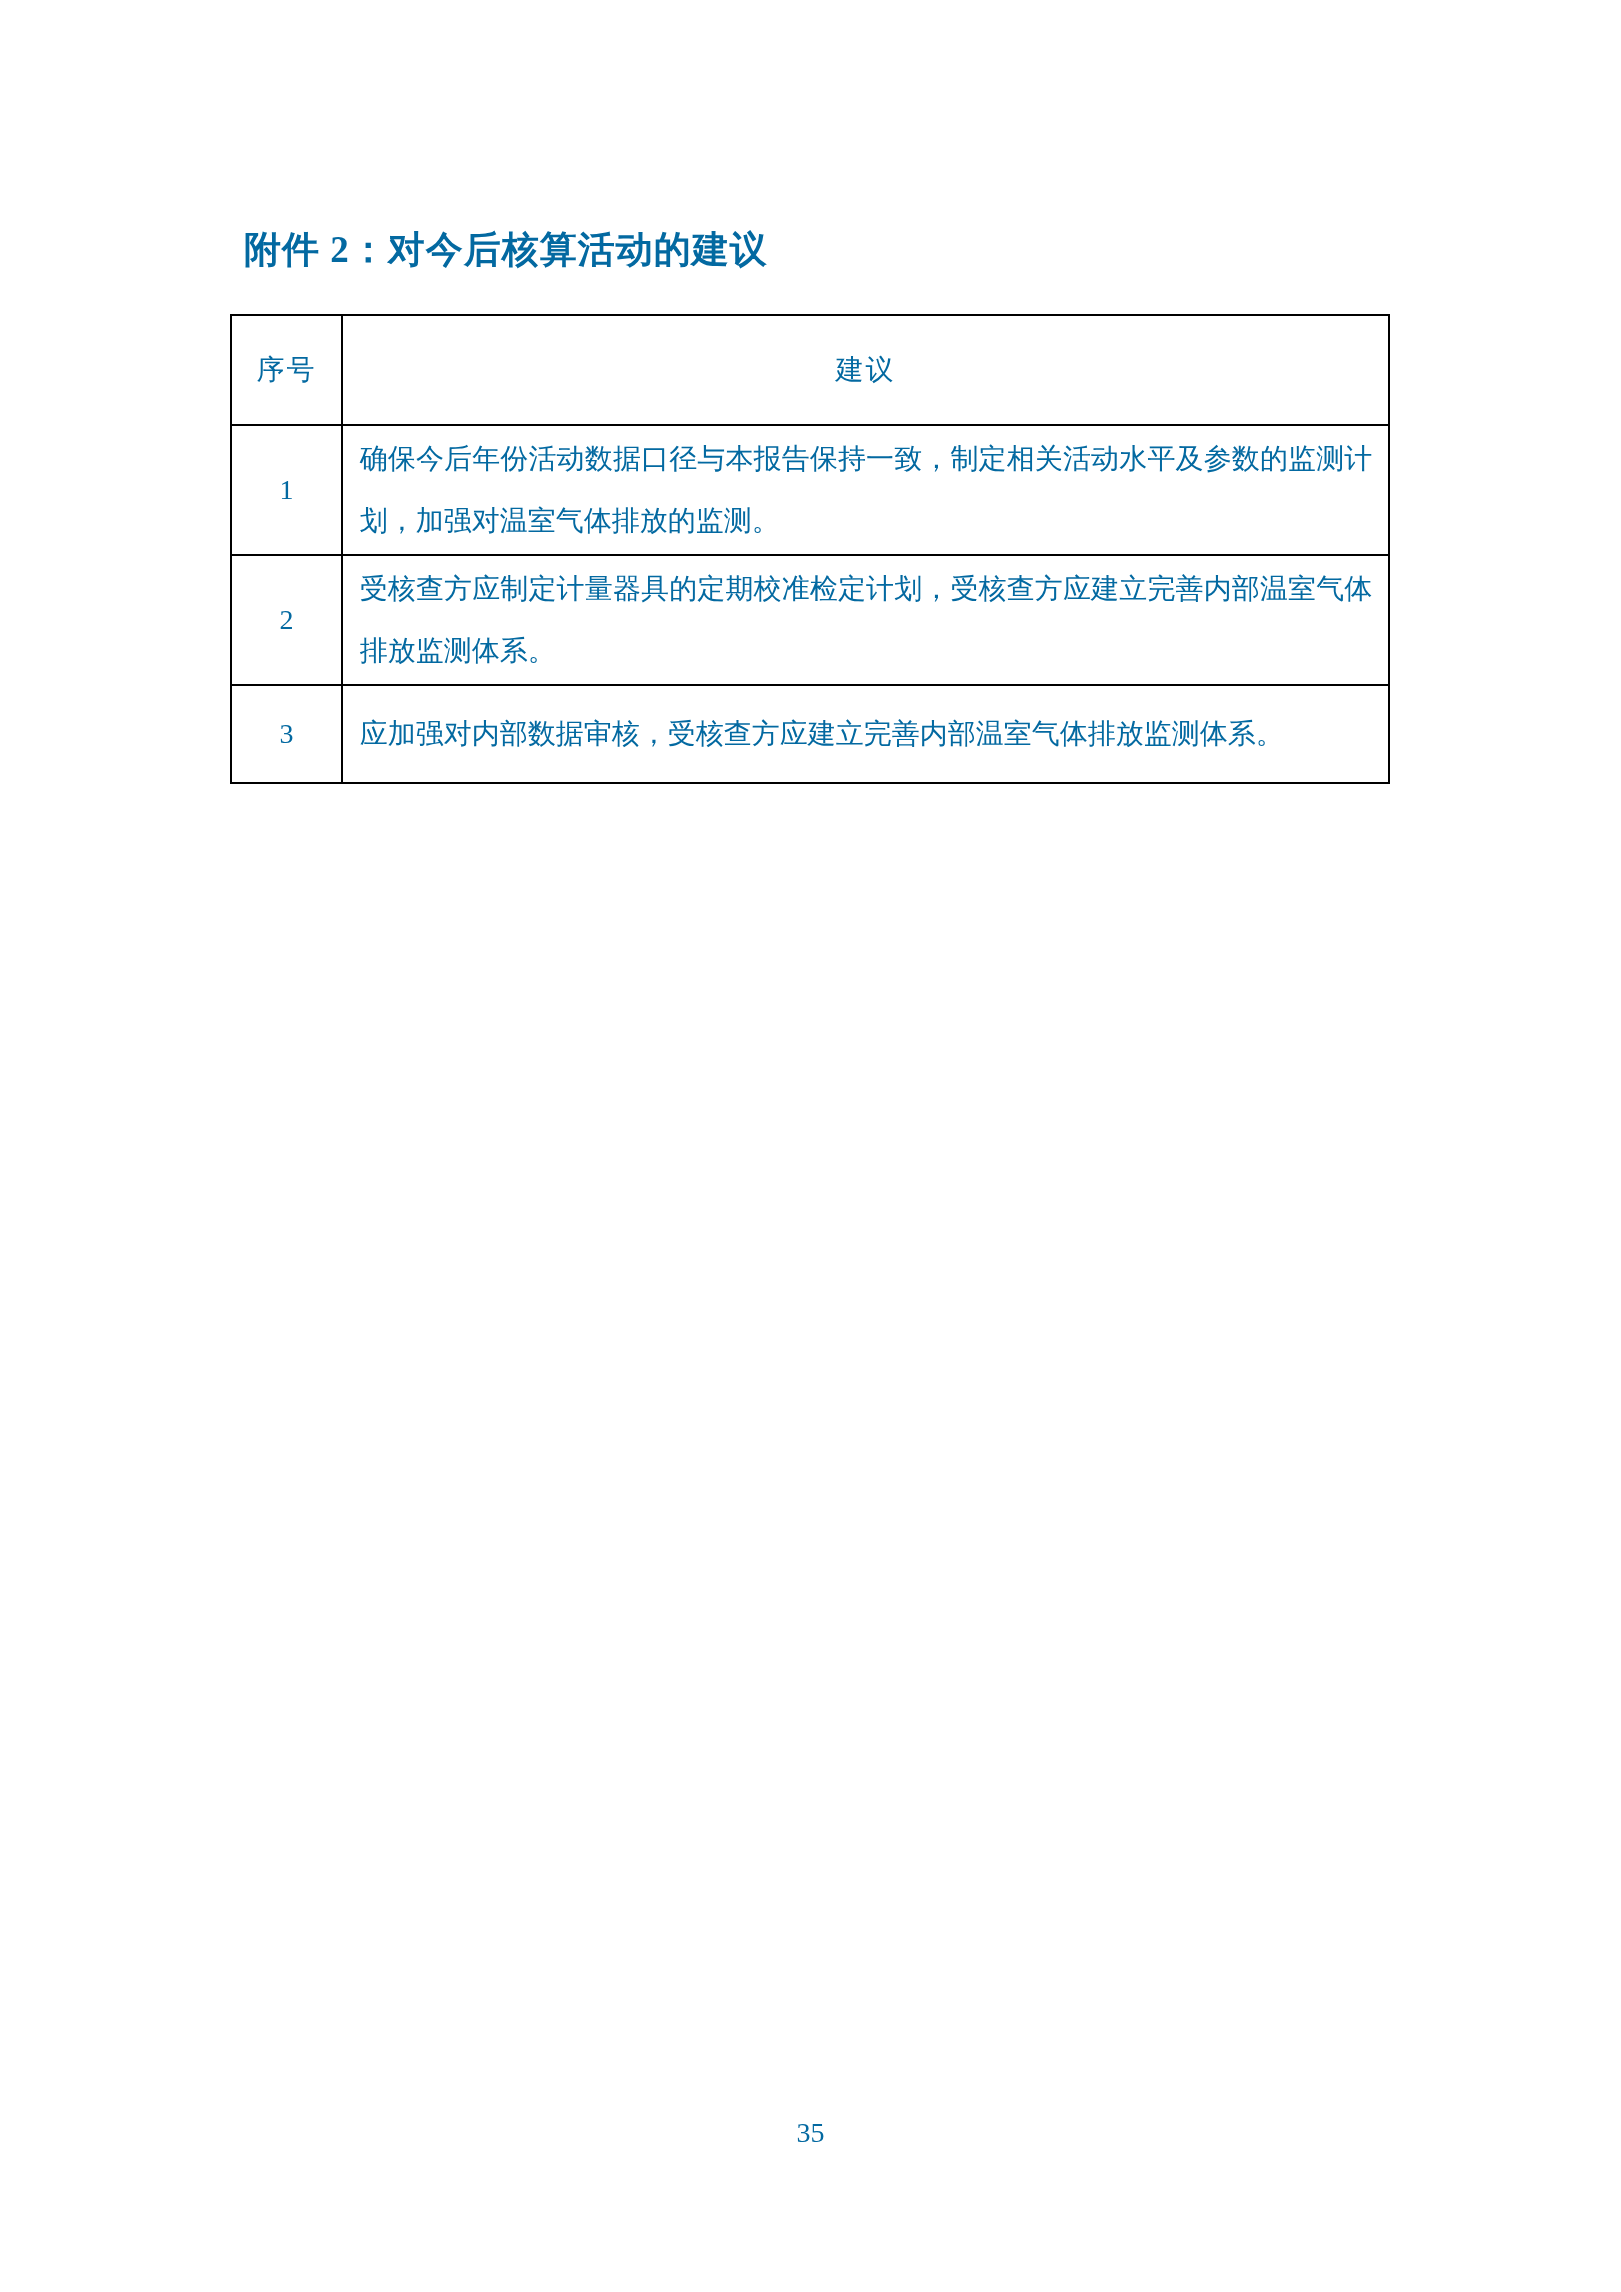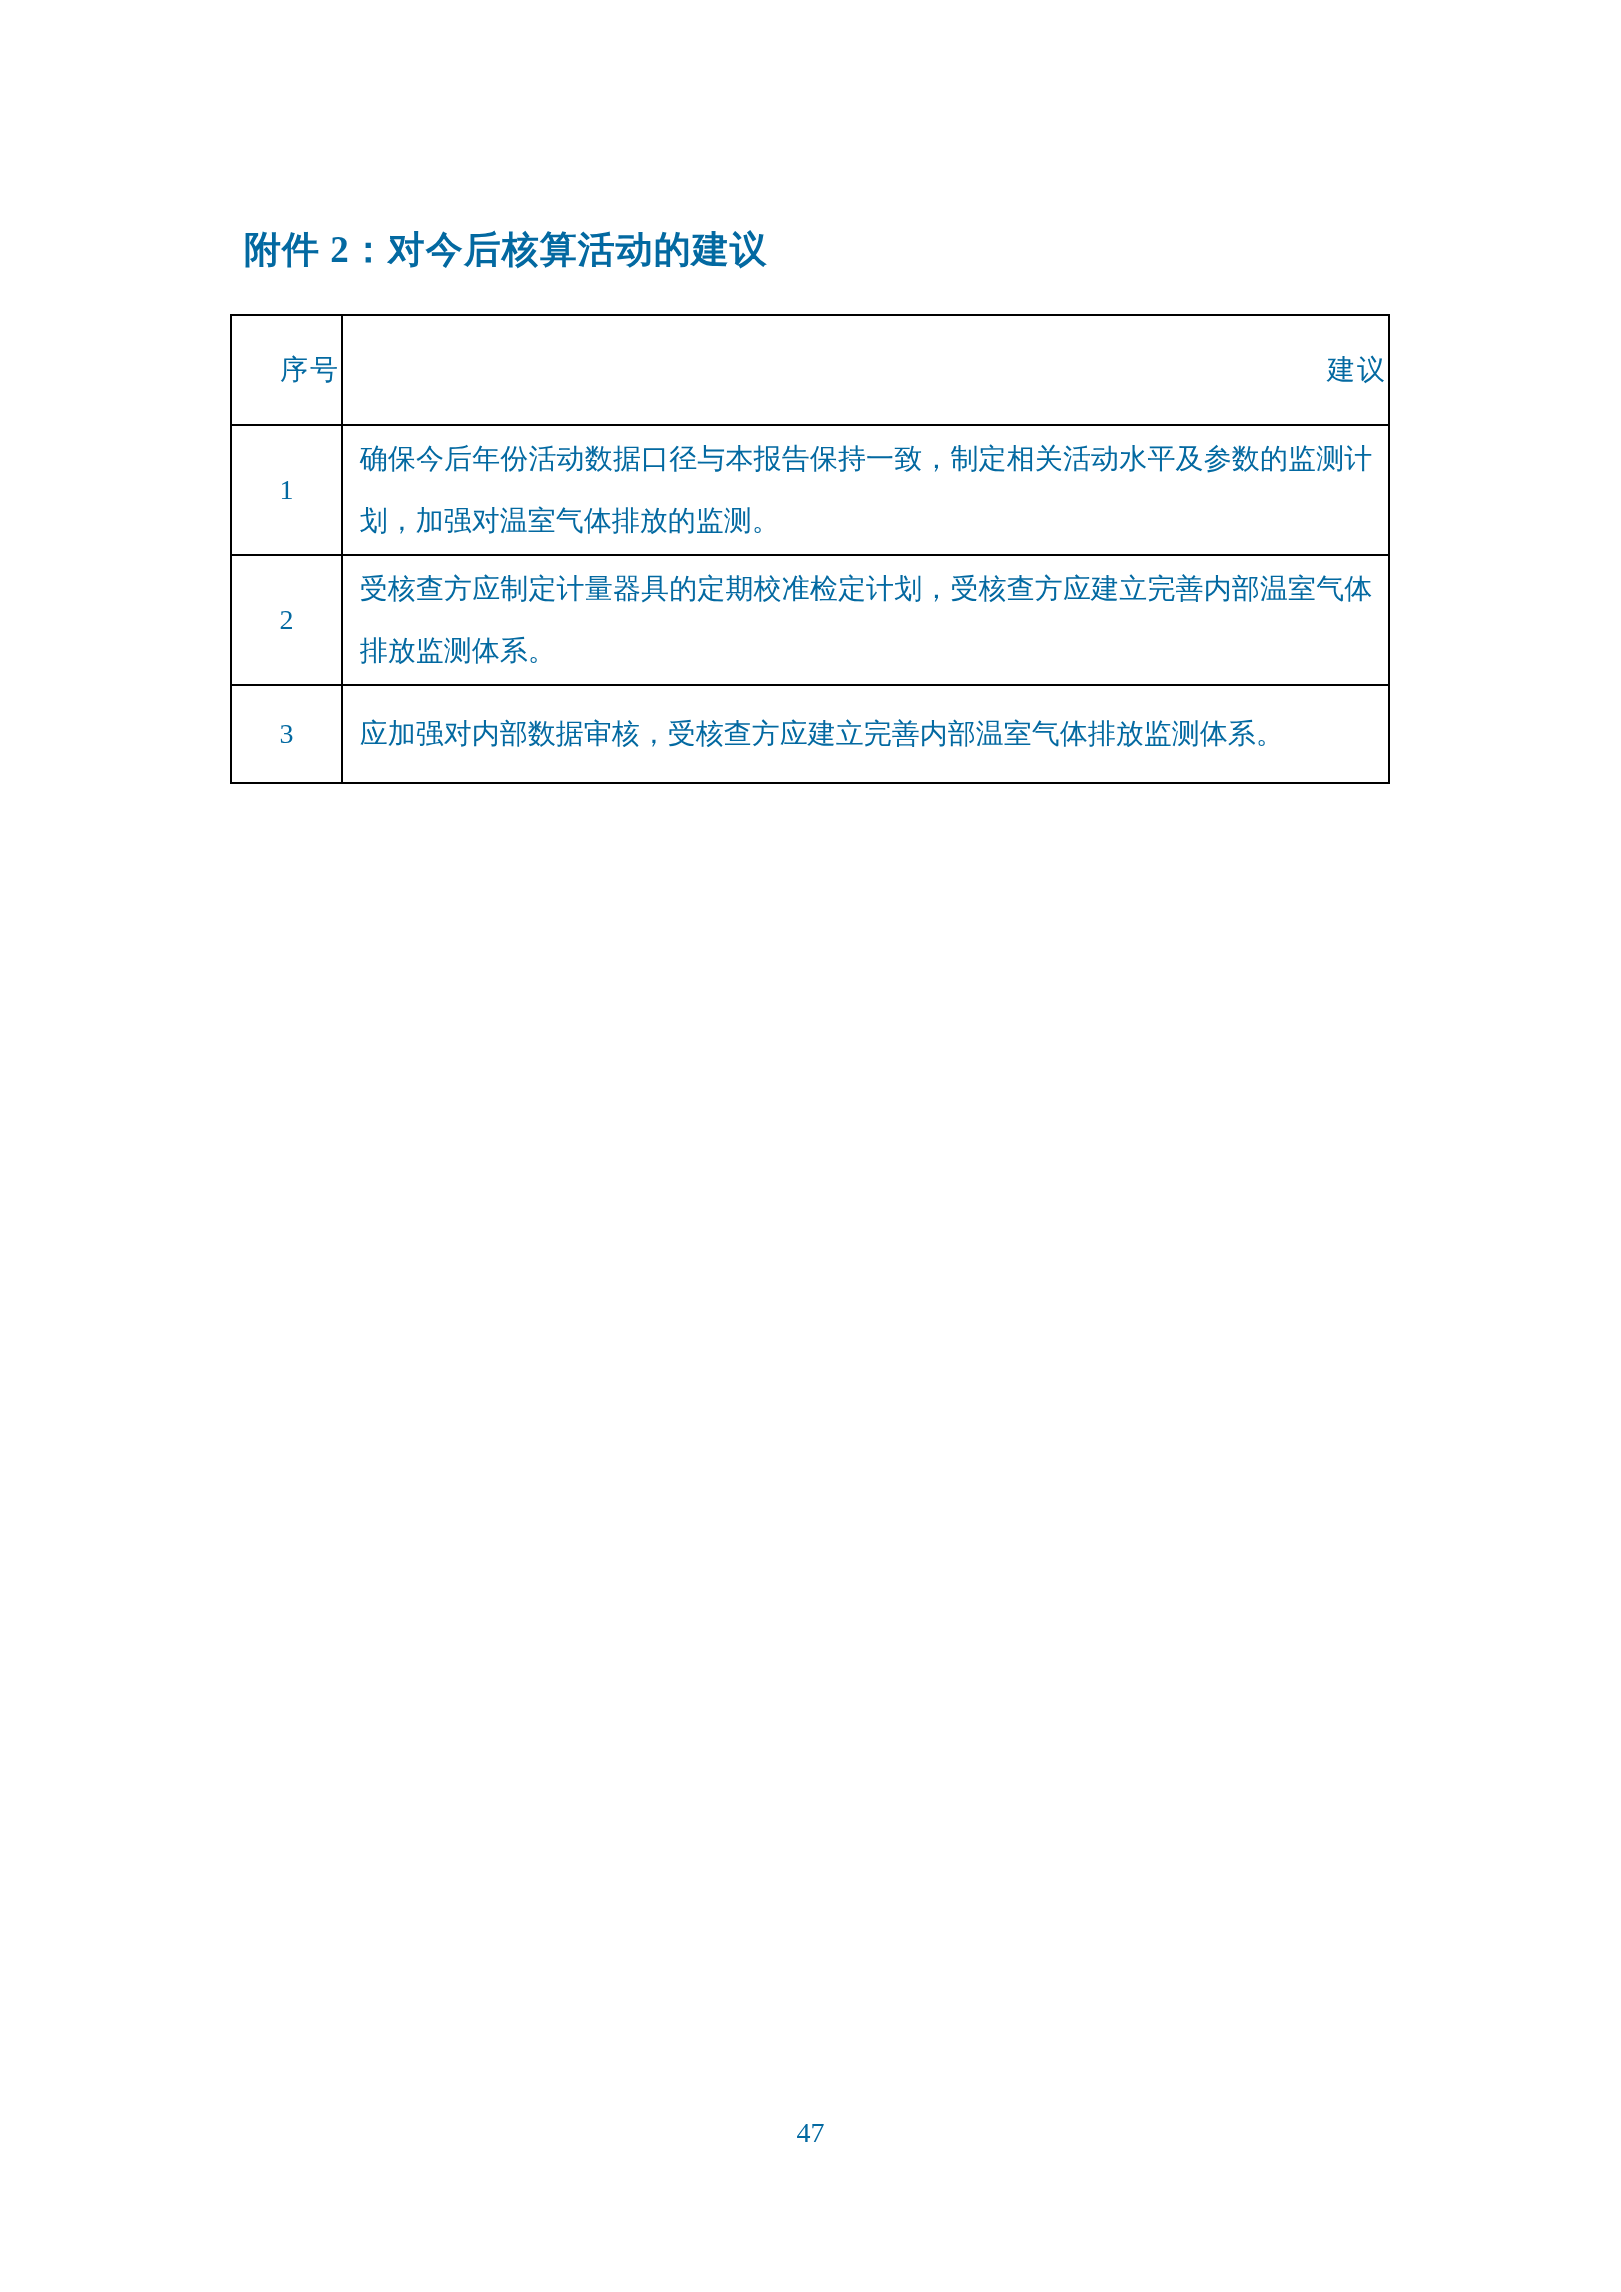--- a/index.html
+++ b/index.html
@@ -43,21 +43,21 @@
     font-size: 28px;
     font-weight: 400;
     font-family: "Liberation Serif", "DejaVu Serif", serif;
   }
   col.col-index { width: 111px; }
   tr.header-row { height: 110px; }
   tr.row-1 { height: 124px; }
   tr.row-2 { height: 129px; }
   tr.row-3 { height: 98px; }
   th.header-cell {
-    text-align: right;
+    text-align: center;
     letter-spacing: 2px;
   }
   td.index-cell {
     text-align: center;
   }
   td.suggestion-cell {
     text-align: justify;
     text-align-last: left;
     line-height: 62px;
     padding: 2px 15.7px 2px 16.7px;
@@ -99,16 +99,16 @@
         <td class="index-cell">2</td>
         <td class="suggestion-cell">受核查方应制定计量器具的定期校准检定计划，受核查方应建立完善内部温室气体排放监测体系。</td>
       </tr>
       <tr class="row-3">
         <td class="index-cell">3</td>
         <td class="suggestion-cell">应加强对内部数据审核，受核查方应建立完善内部温室气体排放监测体系。</td>
       </tr>
     </tbody>
   </table>
 
-  <div class="page-number">47</div>
+  <div class="page-number">35</div>
 
 </div>
 
 
 </body></html>

